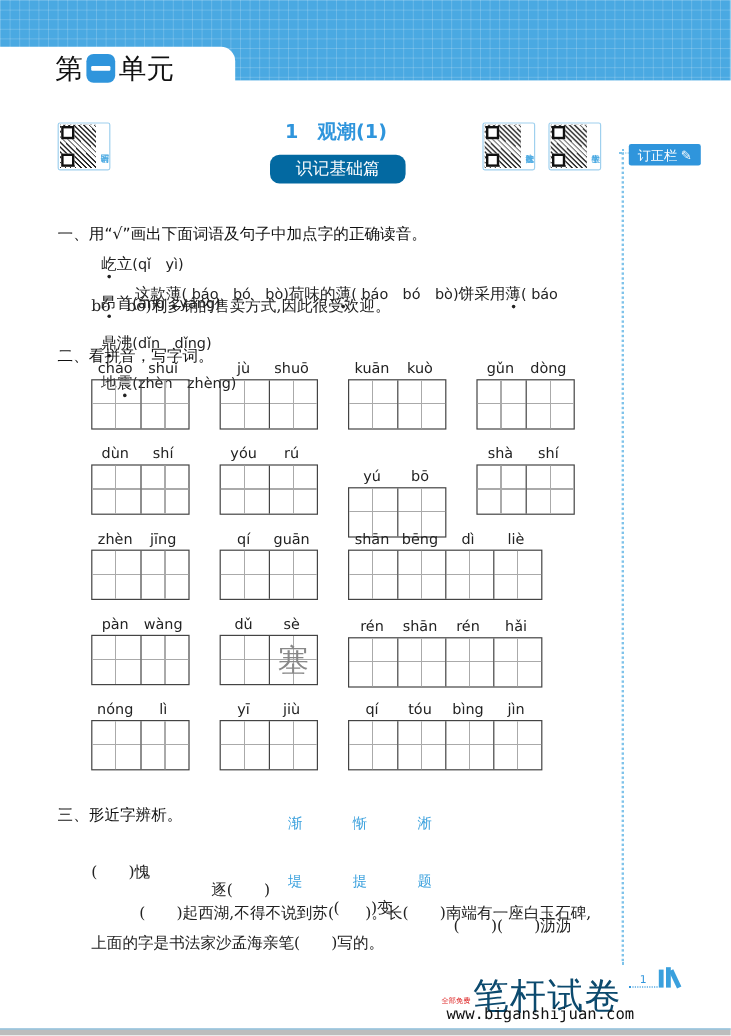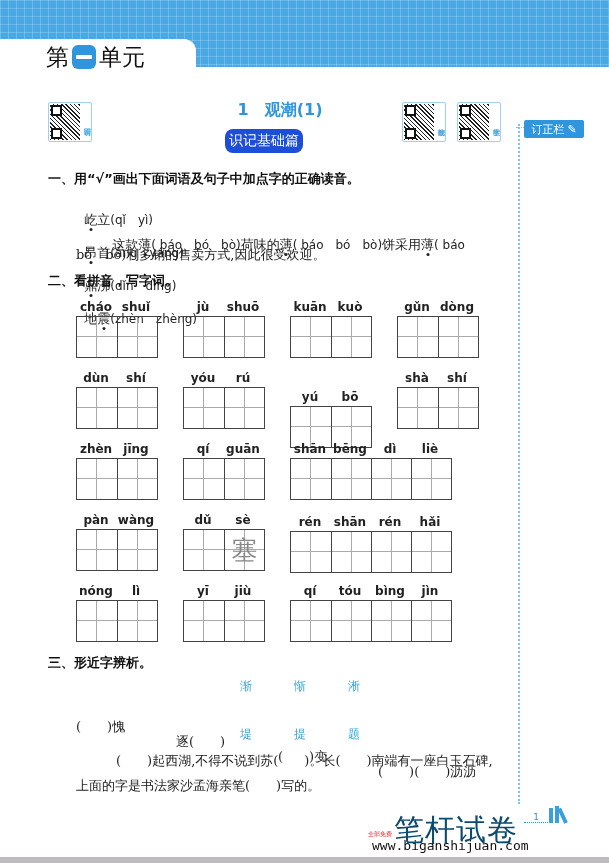--- a/index.html
+++ b/index.html
@@ -52,51 +52,51 @@
   .qr-label {
     width: 10px; font-size: 7px; line-height: 9px; color: #4aa9e2;
     writing-mode: vertical-rl; text-align: center; padding-top: 1px;
   }
 
   .lesson-title {
     position: absolute; left: 0; width: 560px; top: 100px; text-align: center;
     color: #2f95dc; font-size: 16px; font-weight: bold;
   }
   .lesson-badge {
-    position: absolute; left: 225px; top: 129px; width: 78px; height: 24px;
-    background: #1d4ed8; color: #fff; border-radius: 8px;
+    position: absolute; left: 225px; top: 129px; width: 113px; height: 24px;
+    background: #0369a1; color: #fff; border-radius: 8px;
     font-size: 14px; display: flex; align-items: center; justify-content: center;
   }
 
   .corr-line {
     position: absolute; left: 518px; top: 124px; height: 680px;
     border-left: 2px dotted #7fc3ea;
   }
   .corr-badge {
     position: absolute; left: 524px; top: 120px; width: 60px; height: 18px;
     background: #2f95dc; color: #fff; border-radius: 2px;
     font-size: 11px; display: flex; align-items: center; justify-content: center; gap: 3px;
   }
   .corr-dot { position: absolute; left: 516px; top: 127px; width: 12px; border-top: 1px dotted #7fc3ea; }
 
   .section-h {
-    position: absolute; left: 48px; font-size: 13px; font-weight: bold; color: #111;
+    position: absolute; left: 48px; font-size: 13px; font-weight: normal; color: #111; margin-top: 16px;
   }
   .serif { font-family: "DejaVu Serif", serif; }
   .p-line {
     position: absolute; font-size: 13px; color: #222; white-space: pre;
   }
   .dot { position: relative; }
   .dot::after {
     content: ""; position: absolute; left: 50%; bottom: -4px; width: 3px; height: 3px;
     background: #222; border-radius: 50%; transform: translateX(-50%);
   }
 
   .word { position: absolute; }
-  .pinyins { display: flex; height: 16px; font-weight: bold; }
+  .pinyins { display: flex; height: 16px; }
   .pinyins span { width: 40px; text-align: center; font-size: 12px; color: #222; }
   .grid { display: flex; border: 1.5px solid #444; }
   .cell {
     width: 40px; height: 40px; position: relative; border-left: 1px solid #444;
     background-image:
       linear-gradient(to right, transparent 19px, #aaa 19px, #aaa 20px, transparent 20px),
       linear-gradient(to bottom, transparent 19px, #aaa 19px, #aaa 20px, transparent 20px);
     background-size: 100% 100%;
     display: flex; align-items: center; justify-content: center;
   }

